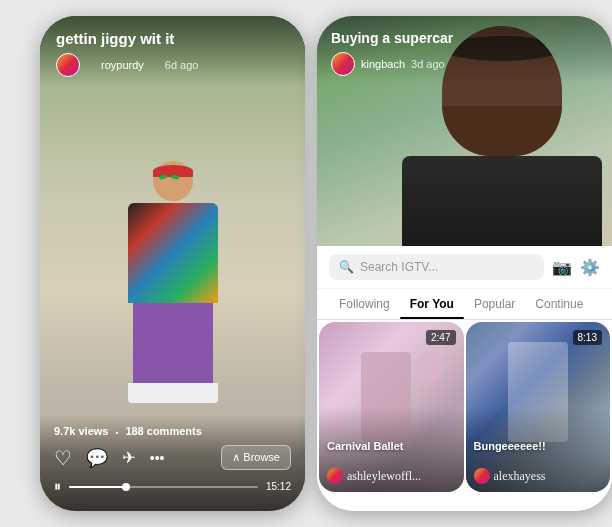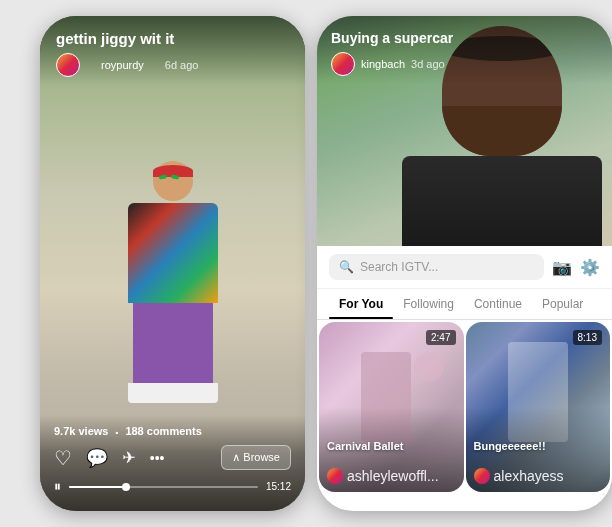--- a/index.html
+++ b/index.html
@@ -317,22 +317,23 @@
     }
     .card-avatar {
       width: 16px;
       height: 16px;
       border-radius: 50%;
       background: linear-gradient(135deg, #f09433, #e6683c, #dc2743, #cc2366, #bc1888);
       flex-shrink: 0;
     }
     .card-username {
       color: white;
-      font-size: 14px;
+      font-size: 12px;
       opacity: 0.9;
+      font-family: Liberation Serif, serif;
     }
   </style>
 </head>
 <body>
 
 <div class="container">
 
   <div class="phone-left">
     <div class="left-video-bg"></div>
 
@@ -418,24 +419,24 @@
           <span class="search-icon-text">🔍</span>
           <span class="search-placeholder">Search IGTV...</span>
         </div>
         <div class="header-icons">
           <span class="header-icon" style="font-size:16px;">📷</span>
           <span class="header-icon" style="font-size:16px;">⚙️</span>
         </div>
       </div>
 
       <div class="tabs-row">
+        <div class="tab">Following</div>
         <div class="tab active">For You</div>
-        <div class="tab">Following</div>
+        <div class="tab">Popular</div>
         <div class="tab">Continue</div>
-        <div class="tab">Popular</div>
       </div>
 
       <div class="videos-grid">
 
         <div class="video-card card-bg-1">
 
           <div style="position:absolute;bottom:50px;left:50%;transform:translateX(-60%);width:50px;height:90px;background:rgba(200,160,180,0.7);border-radius:4px;"></div>
           <div style="position:absolute;top:30px;right:20px;width:30px;height:30px;background:rgba(220,180,200,0.6);border-radius:50%;"></div>
           <div class="card-overlay"></div>
           <div class="card-duration">2:47</div>

